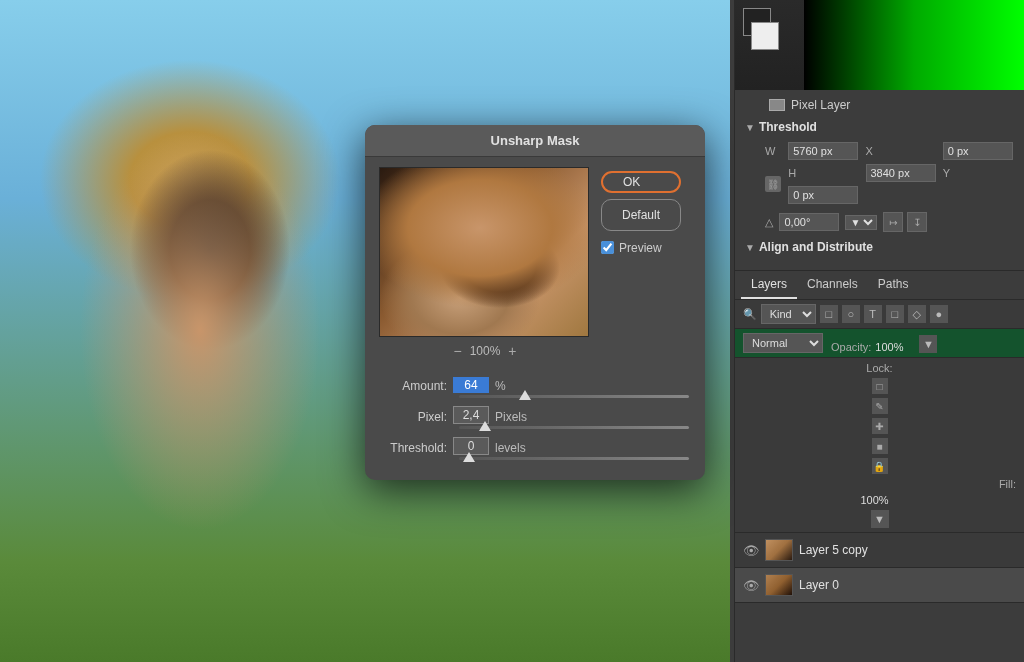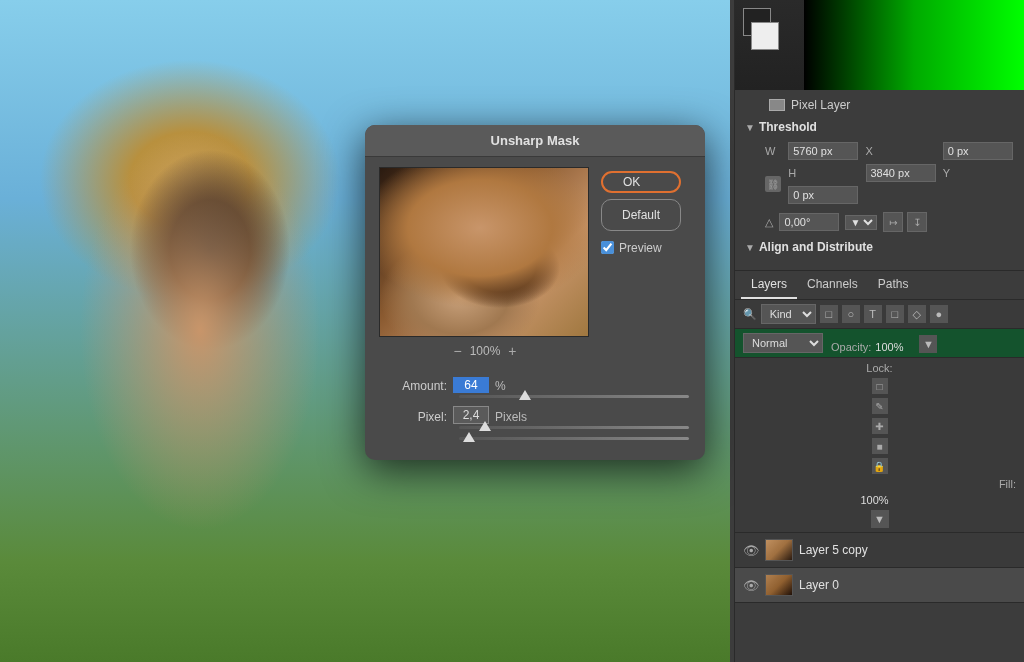--- a/index.html
+++ b/index.html
@@ -594,20 +594,25 @@
         <span class="slider-label">Pixel:</span>
         <input class="slider-value-plain" type="text" value="2,4" style="">
         <span class="slider-unit">Pixels</span>
       </div>
       <div class="slider-track-row">
         <div class="slider-track">
           <div class="slider-thumb" style="left: 20px;"></div>
         </div>
       </div>
 
+      <div class="slider-row">
+        <span class="slider-label">Threshold:</span>
+        <input class="slider-value-plain" type="text" value="0" style="">
+        <span class="slider-unit">levels</span>
+      </div>
       <div class="slider-track-row">
         <div class="slider-track">
           <div class="slider-thumb" style="left: 4px;"></div>
         </div>
       </div>
     </div>
   </div>
 </div>
 
 <div class="right-panel">

